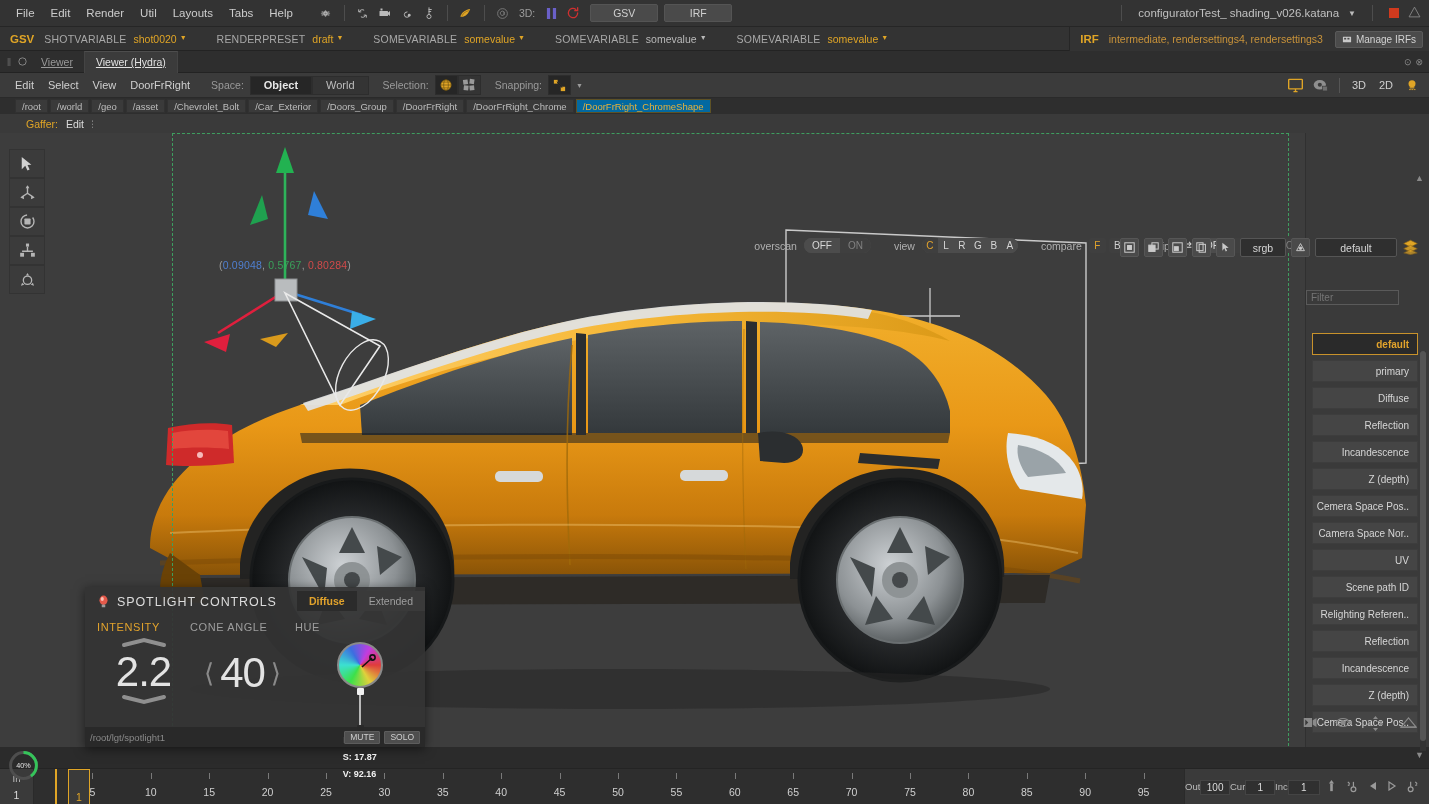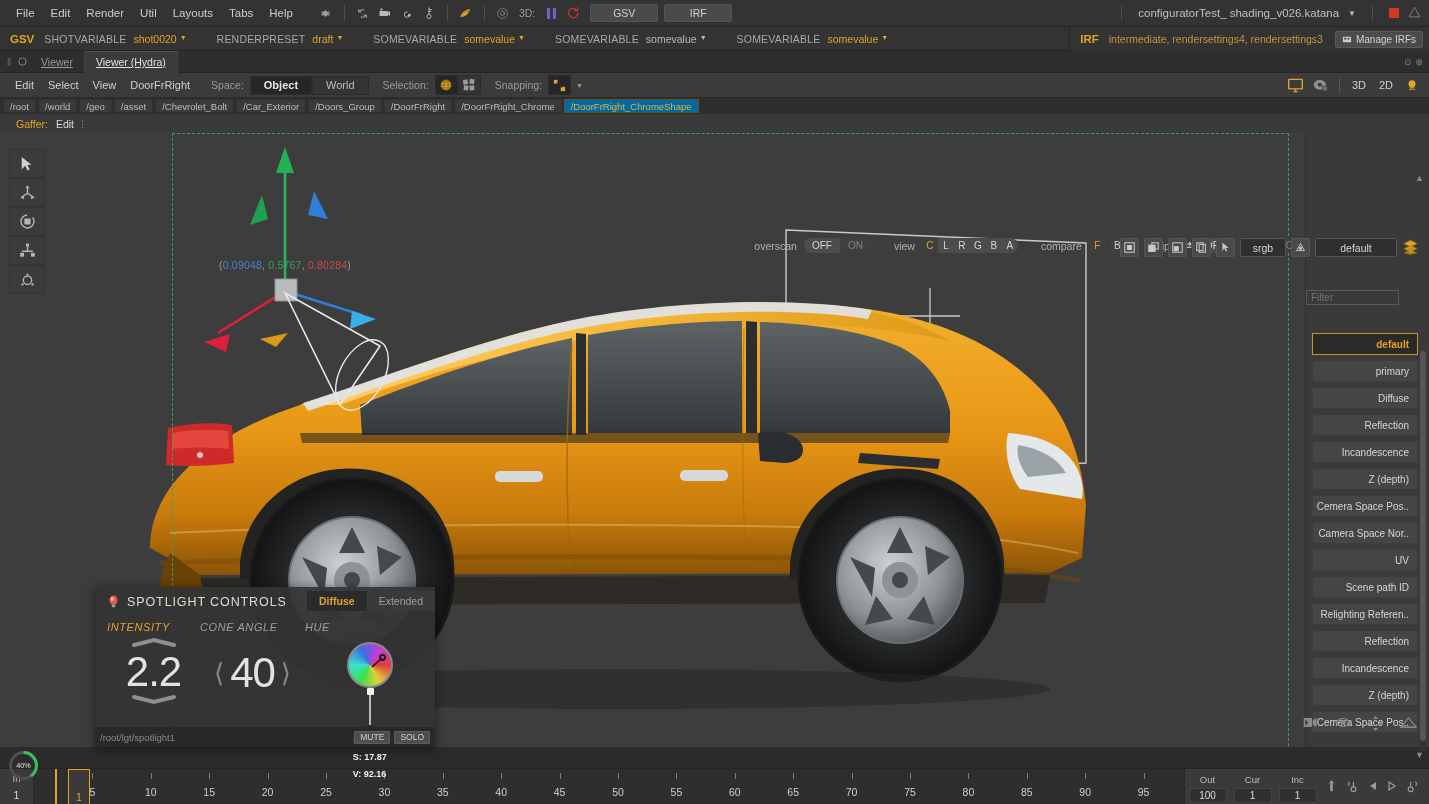--- a/index.html
+++ b/index.html
@@ -77,32 +77,32 @@
   .segbtn.on { background:#262626; color:#e8e8e8; font-weight:bold; }
   .iconbtn {
     width:23px; height:20px; display:flex; align-items:center; justify-content:center;
     background:#343434; border:1px solid #2d2d2d;
   }
   .iconbtn.on { background:#262626; }
   #viewertb .right { margin-left:auto; display:flex; align-items:center; gap:3px; padding-right:6px;}
   .dtxt { font-size:11px; color:#cfcfcf; padding:0 5px;}
 
   
-  #crumbs { height:16px; background:#2e2e2e; padding-left:3px; gap:2px;}
+  #crumbs { height:16px; background:#2e2e2e; padding-left:15px; gap:2px;}
   .crumb {
     height:14px; display:flex;align-items:center; padding:0 6px; font-size:9.5px;
     color:#bdbdbd; background:#3a3a3a; border:1px solid #313131;
   }
   .crumb.sel { background:#0369a1; color:#e8b23c; border:1px solid #5e5226; }
 
   
   #main { position:relative; height:633px; background:#3a3a3a; display:flex; }
 
   
-  #gafferbar { position:absolute; left:6px; top:0; width:1305px; height:19px;
+  #gafferbar { position:absolute; left:16px; top:0; width:1305px; height:19px;
       background:#3a3a3a; display:flex; align-items:center; padding-left:10px; z-index:6;}
   .gaff-l { color:#e0a526; font-size:10.5px; }
   .gaff-e { color:#dcdcdc; font-size:10.5px; margin-left:8px;}
   .gaff-d { color:#9a9a9a; font-size:9px; margin-left:4px; letter-spacing:-1px;}
 
   
   #lefttools {
     position:absolute; left:9px; top:35px; width:36px; z-index:7;
     display:flex; flex-direction:column;
   }
@@ -160,29 +160,29 @@
   .aov.sel { background:#2a2a2a; border:1px solid #c8922b; color:#e2a32c; font-weight:bold;}
   .arrowbtn { position:absolute; right:5px; color:#8a8a8a; font-size:9px; }
   #aovscroll { position:absolute; right:3px; top:218px; width:6px; height:400px; background:#333;}
   #aovthumb { position:absolute; left:0; top:0; width:6px; height:390px; background:#555; border-radius:3px;}
 
   
   #car { position:absolute; left:0; top:0; width:100%; height:100%; }
 
   
   #spot {
-    position:absolute; left:95px; top:473px; width:340px; height:160px;
+    position:absolute; left:85px; top:473px; width:340px; height:160px;
     background:rgba(52,52,52,0.93); box-shadow:0 2px 10px rgba(0,0,0,.5); z-index:10;
   }
   #spot .hdr { height:30px; display:flex; align-items:center; padding-left:12px; }
   #spot .hdr .ttl { font-size:12.5px; color:#dcdcdc; letter-spacing:.9px; margin-left:7px;}
   #spot .segs { position:absolute; right:0px; top:4px; display:flex; }
   #spot .seg { padding:4px 12px; font-size:10.5px; color:#9e9e9e; background:#3a3a3a;}
   #spot .seg.on { background:#2b2b2b; color:#e2a32c; font-weight:bold;}
-  .splab { font-size:11px; letter-spacing:.6px; color:#9e9e9e;font-style:italic;}
+  .splab { font-size:11px; letter-spacing:.6px; color:#9e9e9e;}
   .splab.on { color:#e2a32c; }
   .bignum { font-size:42px; color:#e3e3e3; font-weight:300; letter-spacing:-1px;}
   .chev { font-size:26px; color:#8a8a8a; font-weight:200;}
   #wheel { width:46px; height:46px; border-radius:50%; border:2px solid #8a8a8a;
      background: conic-gradient(from 90deg, #e03c3c, #e0d13c, #3ce04a, #3ce0d1, #3c6ee0, #c23ce0, #e03c3c); }
   #spot .foot { position:absolute; left:0; bottom:0; width:100%; height:20px;
      background:rgba(40,40,40,.9); display:flex; align-items:center; padding:0 5px;}
   .fpath { font-size:9.5px; color:#8a8a8a; }
   .msbtn { height:13px; padding:0 5px; background:#4e4e4e; border:1px solid #5d5d5d;
      font-size:8.5px; color:#d0d0d0; display:flex; align-items:center; border-radius:1px;}
@@ -207,21 +207,21 @@
   .tlf .v { font-size:10.5px; color:#dcdcdc; height:17px; line-height:17px;}
   #ruler { position:absolute; left:34px; right:227px; top:0; height:36px; }
   .tick { position:absolute; top:4px; width:1px; height:6px; background:#7a7a7a; }
   .tlab { position:absolute; top:17px; font-size:10.5px; color:#cfcfcf; transform:translateX(-50%);}
   #playhead { position:absolute; left:0; top:0; width:2px; height:36px; background:#e0a526;}
   #cursorfield { position:absolute; left:34px; top:0; width:22px; height:36px;
      border:1px solid #e0a526; background:#3a3a3a; display:flex; align-items:flex-end;
      justify-content:center; }
   #tlright { position:absolute; right:0; top:0; height:36px; display:flex; align-items:center;
      background:#3a3a3a; border-left:1px solid #2a2a2a;}
-  .tlrf { width:45px; height:36px; display:flex; flex-direction:column; align-items:center;
+  .tlrf { width:45px; height:36px; display:flex; flex-direction:row; align-items:center;
      justify-content:center; }
   .tlrf .k { font-size:9.5px; color:#bdbdbd; height:16px;line-height:16px;}
   .tlrf .v { width:38px; height:15px; background:#303030; border:1px solid #444;
      font-size:10px; color:#dcdcdc; display:flex;align-items:center;justify-content:center;}
   #tlbtns { display:flex; align-items:center; gap:9px; padding:0 10px 0 6px;}
 </style>
 </head>
 <body>
 
 <div id="menubar" class="row">

